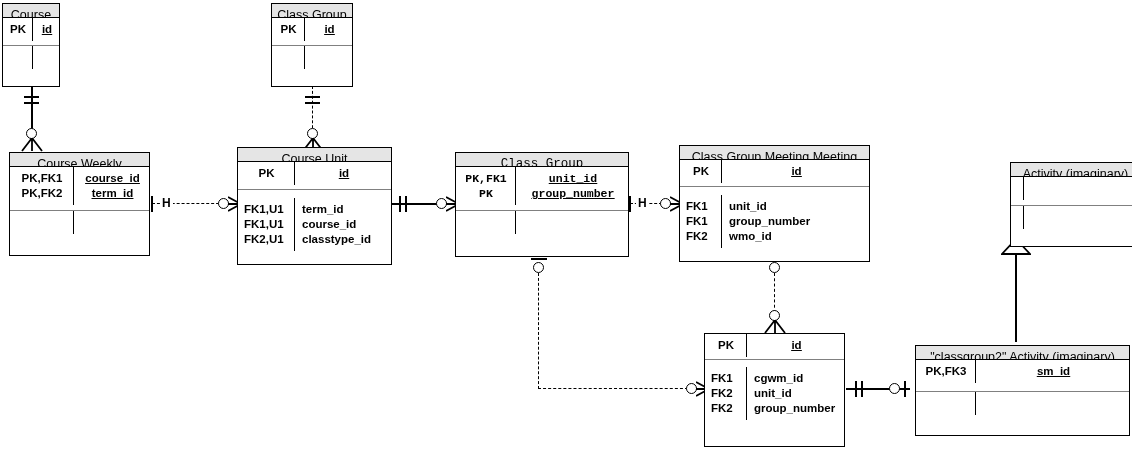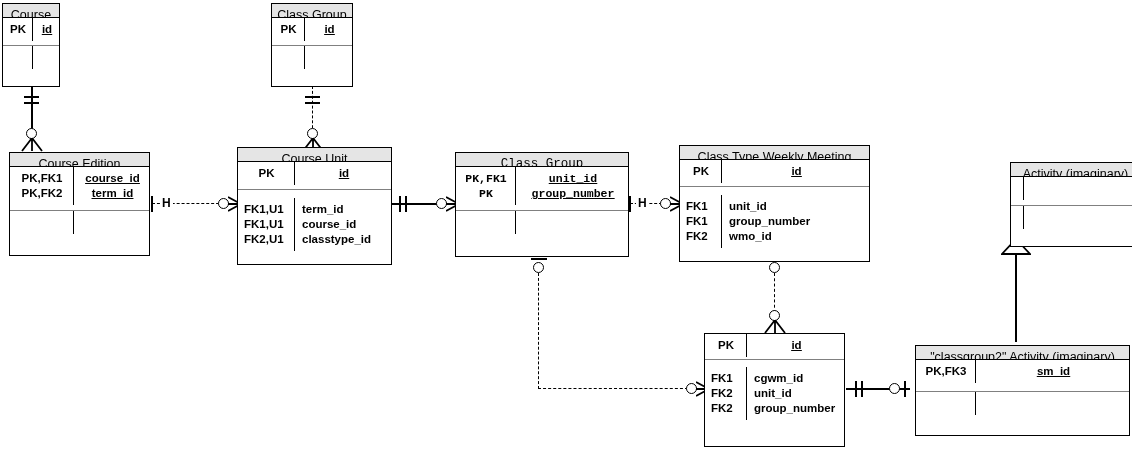--- a/index.html
+++ b/index.html
@@ -217,21 +217,21 @@
       <div class="col-left" style="width:33px;">PK</div>
       <div class="col-right keyed"><span>id</span></div>
     </div>
     <div class="ent-section empty" style="height:29px;">
       <div class="col-left" style="width:33px;">&nbsp;</div>
       <div class="col-right">&nbsp;</div>
     </div>
   </div>
 
   <div class="entity" style="left:9px; top:152px; width:141px; height:104px;">
-    <div class="ent-title">Course Edition</div>
+    <div class="ent-title">Course Weekly</div>
     <div class="ent-section pk" style="height:44px;">
       <div class="col-left" style="width:64px;"><span>PK,FK1</span><br><span>PK,FK2</span></div>
       <div class="col-right keyed"><span>course_id</span><span>term_id</span></div>
     </div>
     <div class="ent-section empty" style="height:34px;">
       <div class="col-left" style="width:64px;">&nbsp;</div>
       <div class="col-right">&nbsp;</div>
     </div>
   </div>
 
@@ -253,21 +253,21 @@
       <div class="col-left" style="width:60px;"><span>PK,FK1</span><br><span>PK</span></div>
       <div class="col-right keyed"><span>unit_id</span><span>group_number</span></div>
     </div>
     <div class="ent-section empty" style="height:35px;">
       <div class="col-left" style="width:60px;">&nbsp;</div>
       <div class="col-right">&nbsp;</div>
     </div>
   </div>
 
   <div class="entity" style="left:679px; top:145px; width:191px; height:117px;">
-    <div class="ent-title">Class Type Weekly Meeting</div>
+    <div class="ent-title">Class Group Meeting Meeting</div>
     <div class="ent-section pk" style="height:27px;">
       <div class="col-left" style="width:42px;">PK</div>
       <div class="col-right keyed"><span>id</span></div>
     </div>
     <div class="ent-section" style="height:65px; padding-top:8px;">
       <div class="col-left" style="width:42px; border-right:1.5px solid #000;"><span>FK1</span><br><span>FK1</span><br><span>FK2</span></div>
       <div class="col-right"><span>unit_id</span><br><span>group_number</span><br><span>wmo_id</span></div>
     </div>
   </div>
 

